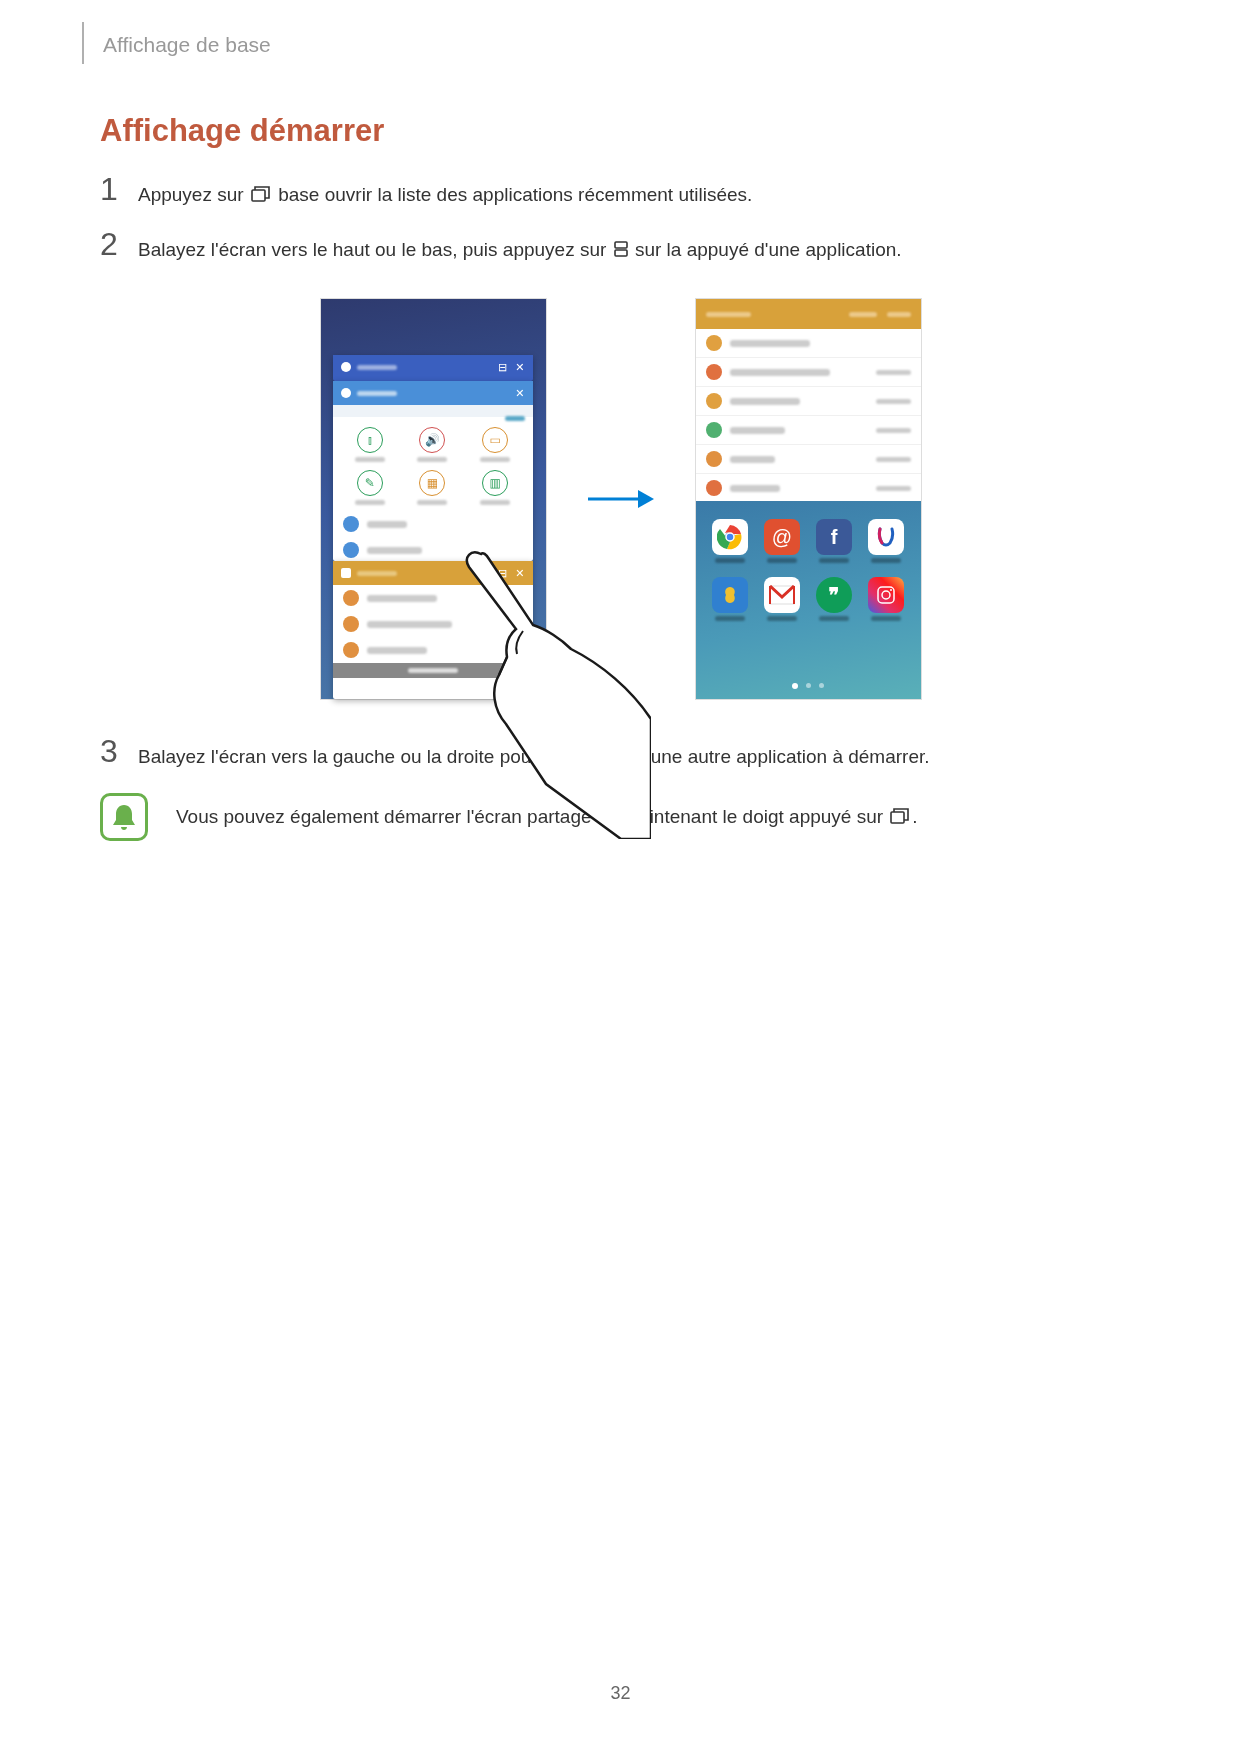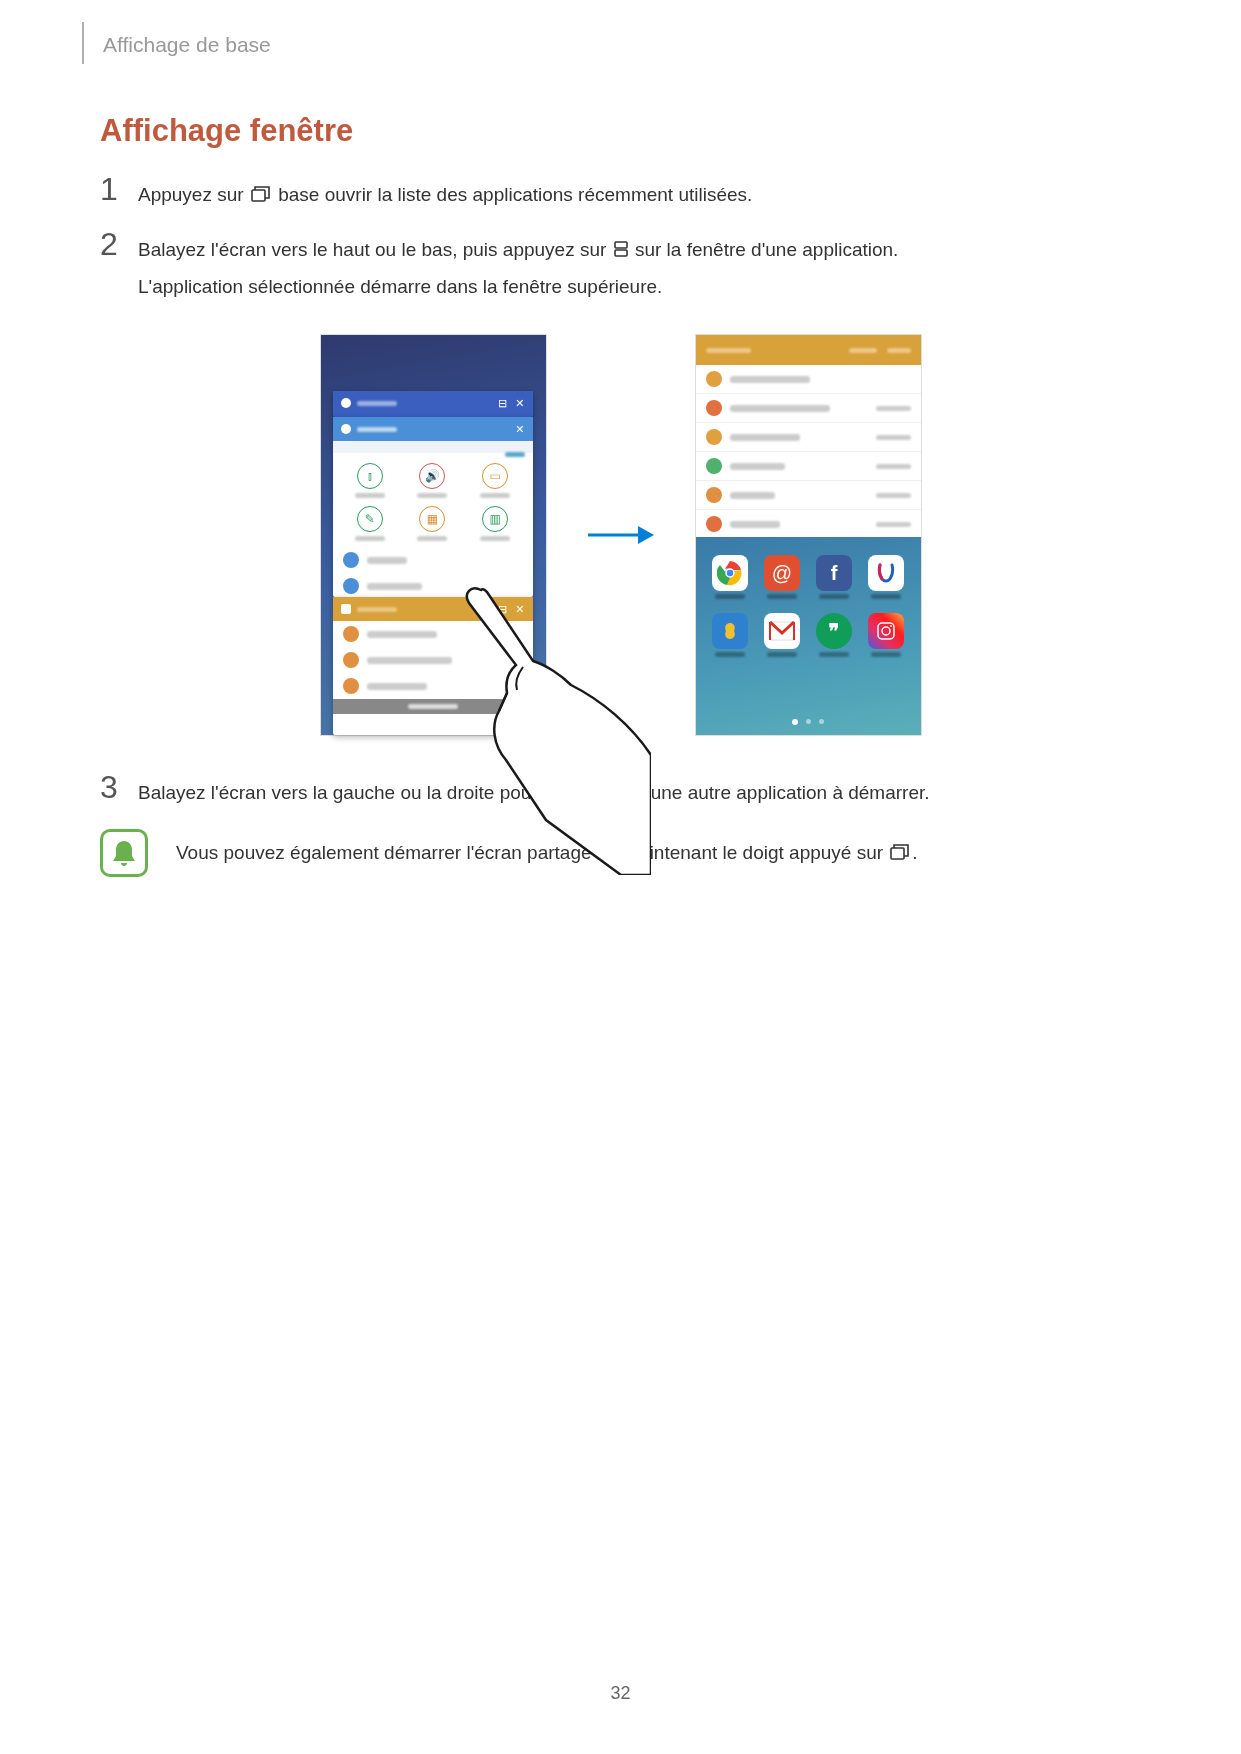--- a/index.html
+++ b/index.html
@@ -163,21 +163,21 @@
       font-size:18px; color:#666;
     }
   </style>
 </head>
 <body>
 
 <div class="page">
   <div class="side-rule"></div>
   <div class="breadcrumb">Affichage de base</div>
 
-  <h2 class="h2">Affichage fenêtre</h2>
+  <h2 class="h2">Affichage démarrer</h2>
 
   <div class="step">
     <div class="step-num">1</div>
     <div class="step-body">
       <span>Appuyez sur </span>
       <span class="inline-icon">
         <svg width="20" height="16" viewBox="0 0 20 16">
             <rect x="1" y="4" width="13" height="11" rx="1" fill="none" stroke="#333" stroke-width="1.6"></rect>
             <path d="M4 4 V1 H18 V12 H14" fill="none" stroke="#333" stroke-width="1.6"></path>
           </svg>
@@ -189,23 +189,22 @@
   <div class="step">
     <div class="step-num">2</div>
     <div class="step-body">
       <span>Balayez l'écran vers le haut ou le bas, puis appuyez sur </span>
       <span class="inline-icon">
         <svg width="14" height="16" viewBox="0 0 14 16">
             <rect x="1" y="1" width="12" height="6" rx="1" fill="none" stroke="#333" stroke-width="1.6"></rect>
             <rect x="1" y="9" width="12" height="6" rx="1" fill="none" stroke="#333" stroke-width="1.6"></rect>
           </svg>
       </span>
-      <span> sur la fenêtre d'une application.</span>
+      <span> sur la appuyé d'une application.</span>
       <br>
-      <span>L'application sélectionnée démarre dans la fenêtre supérieure.</span>
     </div>
   </div>
 
   <div class="figures">
 
     <div class="phone">
 
       <div class="card" style="left:12px; top:56px; width:200px; height:26px; background:#3a5fbf;">
         <div class="card-header" style="background:#3a5fbf;">
           <span style="display:flex;align-items:center;gap:6px;">

